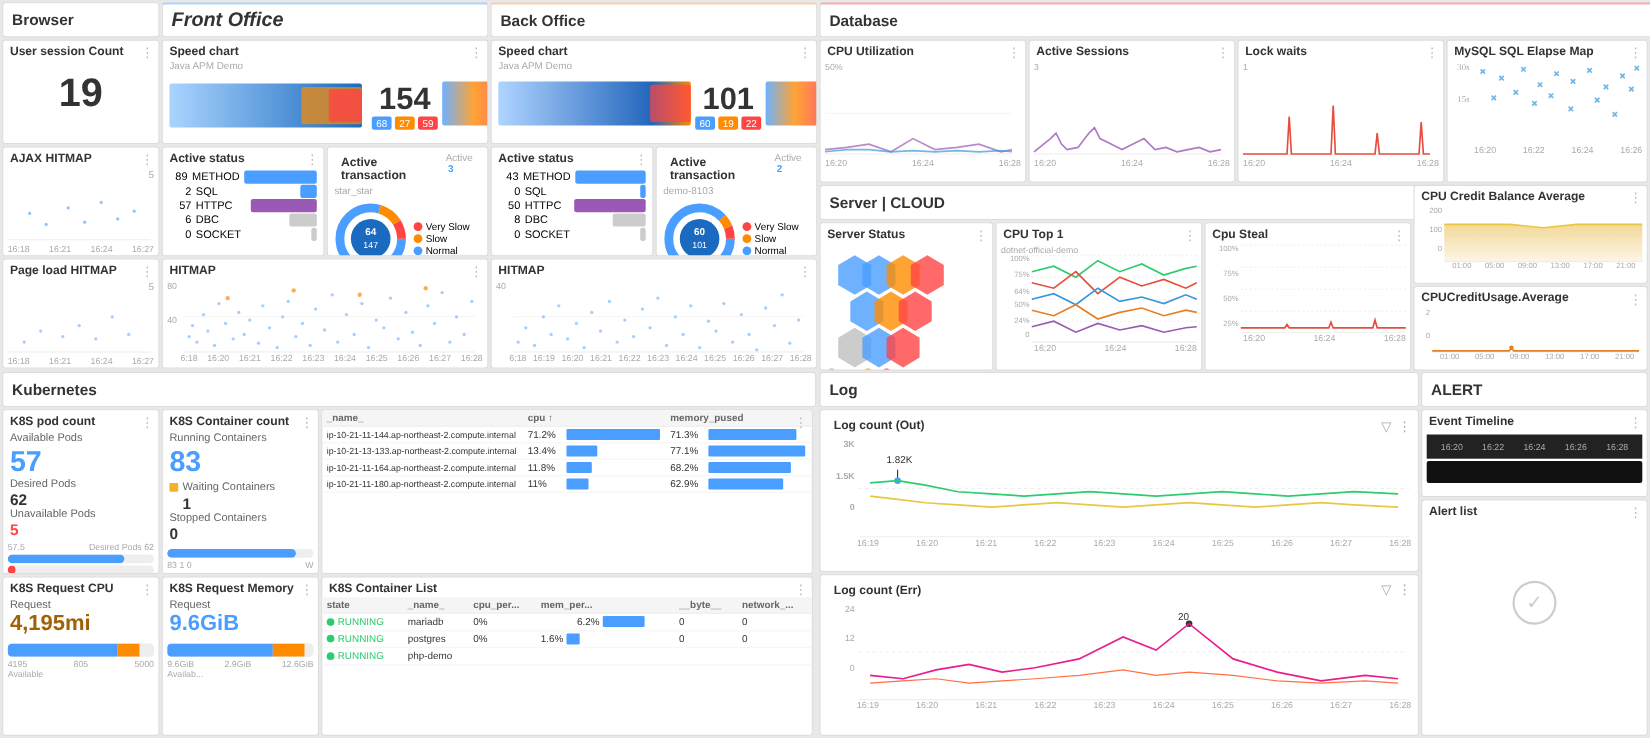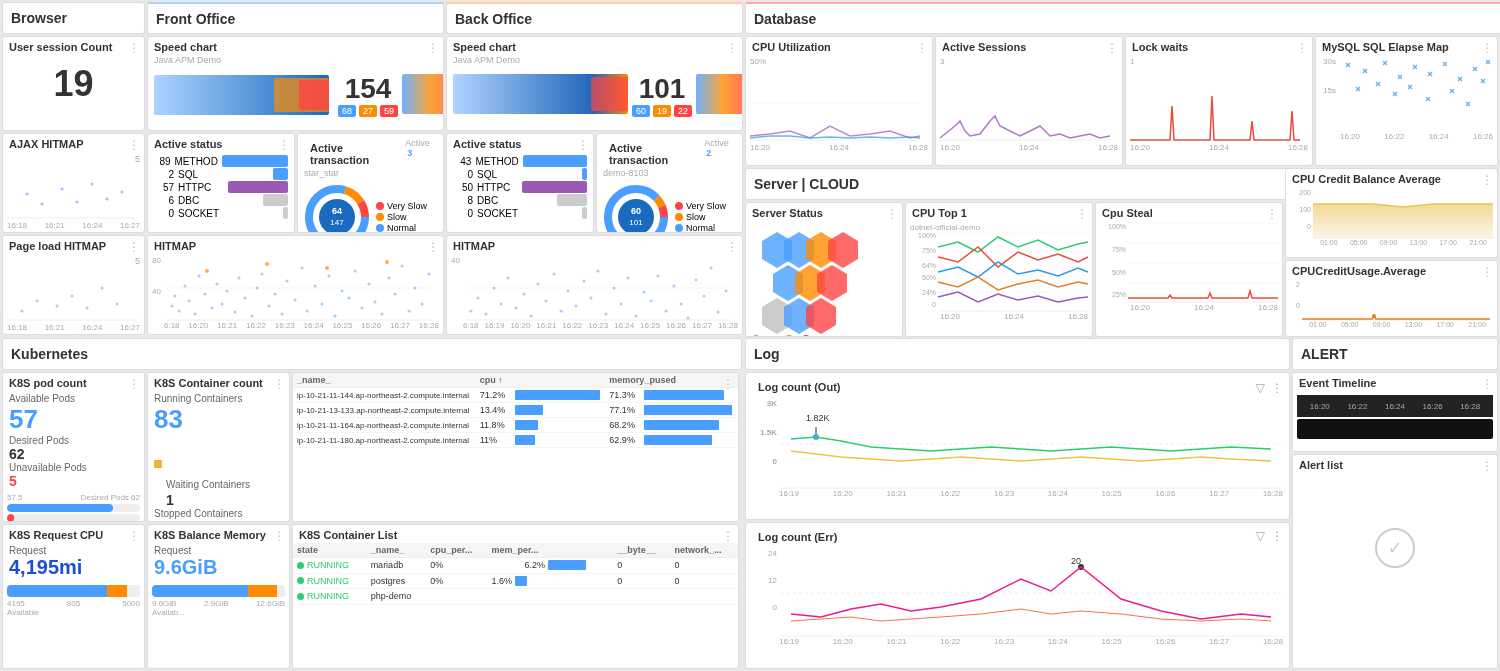--- a/index.html
+++ b/index.html
@@ -54,21 +54,21 @@
 </head>
 <body>
 
 <div class="full-layout">
 
   <div class="p section-label" style="left:2px;top:2px;width:143px;height:32px;">
     <span style="font-size:14px;font-weight:bold;">Browser</span>
   </div>
 
   <div class="p section-label" style="left:147px;top:2px;width:297px;height:32px;border-top:2px solid #aad4ff;">
-    <span style="font-size:14px;font-weight:bold;">Front Office</span>
+    <span style="font-size:18px;font-weight:bold;font-style:italic;">Front Office</span>
   </div>
 
   <div class="p section-label" style="left:446px;top:2px;width:297px;height:32px;border-top:2px solid #ffccaa;">
     <span style="font-size:14px;font-weight:bold;">Back Office</span>
   </div>
 
   <div class="p section-label" style="left:745px;top:2px;width:757px;height:32px;border-top:2px solid #ffaaaa;">
     <span style="font-size:14px;font-weight:bold;">Database</span>
   </div>
 
@@ -550,21 +550,21 @@
           <span>16:24</span>
           <span>16:28</span>
       </div>
     </div>
   </div>
 
   <div class="p" style="left:1315px;top:36px;width:183px;height:130px;">
     <div class="p-title">MySQL SQL Elapse Map</div>
     <span class="p-menu">⋮</span>
     <div style="padding:2px 4px;">
-      <div style="display:flex;gap:2px;">
+      <div style="display:flex;gap:2px;font-family:Liberation Serif, serif;">
         <div style="font-size:8px;color:#aaa;text-align:right;width:18px;">
           <div>30s</div>
             <div style="margin-top:20px;">15s</div>
         </div>
         <svg width="155" height="75">
 
           <g fill="none" stroke="#3498db" stroke-width="1.5" opacity="0.7">
             <line x1="8" y1="6" x2="12" y2="10"></line>
               <line x1="12" y1="6" x2="8" y2="10"></line>
             <line x1="25" y1="12" x2="29" y2="16"></line>
@@ -809,21 +809,21 @@
   </div>
 
   <div class="p" style="left:147px;top:372px;width:143px;height:150px;">
     <div class="p-title">K8S Container count</div>
     <span class="p-menu">⋮</span>
     <div style="padding:2px 6px;">
       <div style="font-size:10px;color:#666;">Running Containers</div>
       <div style="font-size:26px;font-weight:bold;color:#4a9eff;">83</div>
       <div style="display:flex;align-items:center;gap:4px;margin:2px 0;">
         <div style="width:8px;height:8px;background:#f0b429;border-radius:1px;"></div>
-        <div style="font-size:10px;color:#666;margin-top:42px;">Waiting Containers</div>
+        <div style="font-size:10px;color:#666;">Waiting Containers</div>
       </div>
       <div style="font-size:14px;font-weight:bold;color:#333;padding-left:12px;">1</div>
       <div style="font-size:10px;color:#666;">Stopped Containers</div>
       <div style="font-size:14px;font-weight:bold;color:#333;">0</div>
     </div>
     <div style="padding:2px 4px;">
       <div class="prog-bar-wrap">
         <div class="prog-bar-fill" style="width:88%;background:#4a9eff;"></div>
       </div>
       <div style="font-size:8px;color:#aaa;display:flex;justify-content:space-between;">
@@ -906,41 +906,41 @@
         </tr>
       </tbody>
     </table>
   </div>
 
   <div class="p" style="left:2px;top:524px;width:143px;height:145px;">
     <div class="p-title">K8S Request CPU</div>
     <span class="p-menu">⋮</span>
     <div style="padding:2px 6px;">
       <div style="font-size:10px;color:#666;">Request</div>
-      <div style="font-size:20px;font-weight:bold;color:#1d4ed8;">4,195mi</div>
+      <div style="font-size:20px;font-weight:bold;color:#a16207;">4,195mi</div>
     </div>
     <div style="padding:2px 4px;">
       <div class="prog-bar-wrap" style="height:12px;">
         <div style="display:flex;height:100%;">
           <div style="width:75%;background:#4a9eff;border-radius:2px 0 0 2px;"></div>
           <div style="width:15%;background:#ff8c00;"></div>
           <div style="width:10%;background:#eee;border-radius:0 2px 2px 0;"></div>
         </div>
       </div>
       <div style="font-size:8px;color:#aaa;display:flex;justify-content:space-between;margin-top:2px;">
         <span>4195</span>
           <span>805</span>
           <span>5000</span>
       </div>
       <div style="font-size:8px;color:#aaa;">Available</div>
     </div>
   </div>
 
   <div class="p" style="left:147px;top:524px;width:143px;height:145px;">
-    <div class="p-title">K8S Balance Memory</div>
+    <div class="p-title">K8S Request Memory</div>
     <span class="p-menu">⋮</span>
     <div style="padding:2px 6px;">
       <div style="font-size:10px;color:#666;">Request</div>
       <div style="font-size:20px;font-weight:bold;color:#4a9eff;">9.6GiB</div>
     </div>
     <div style="padding:2px 4px;">
       <div class="prog-bar-wrap" style="height:12px;">
         <div style="display:flex;height:100%;">
           <div style="width:72%;background:#4a9eff;border-radius:2px 0 0 2px;"></div>
           <div style="width:22%;background:#ff8c00;"></div>

